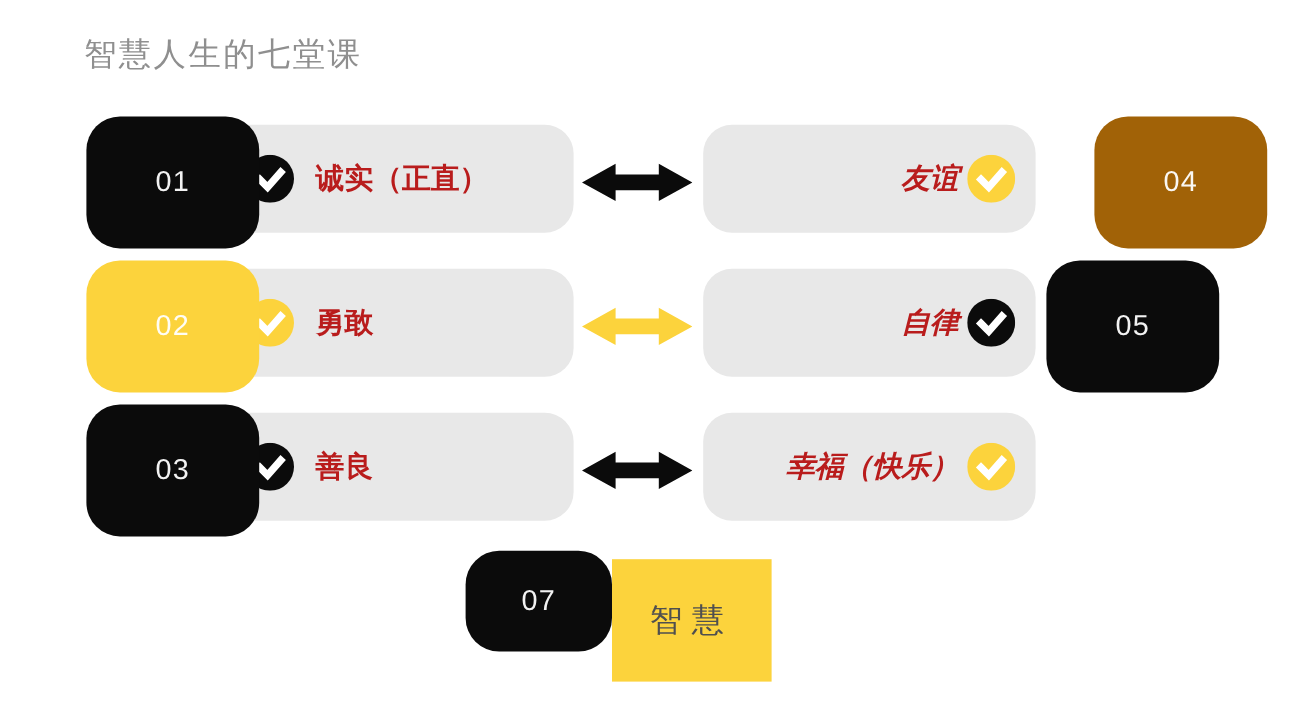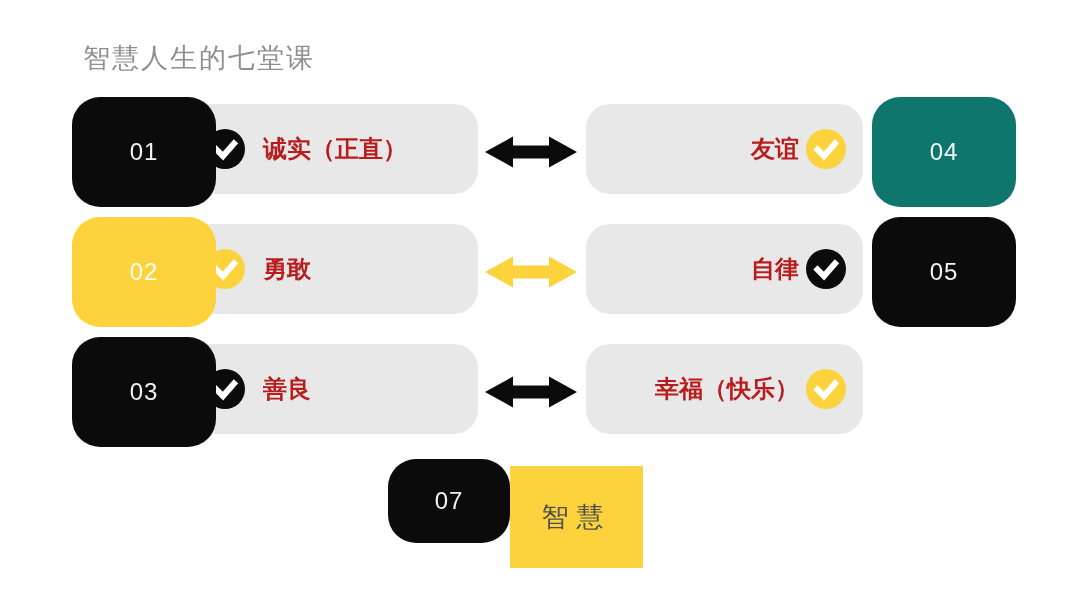--- a/index.html
+++ b/index.html
@@ -8,21 +8,21 @@
     position: relative;
     width: 1080px;
     height: 607px;
     background: #ffffff;
     overflow: hidden;
   }
   .title {
     position: absolute;
     left: 70px;
     top: 27px;
-    margin: 13px;
+    margin: 0;
     font-size: 27px;
     font-weight: 500;
     letter-spacing: 2px;
     color: #8f8f8f;
   }
   .row {
     position: absolute;
     left: 72px;
     width: 920px;
     height: 110px;
@@ -48,21 +48,21 @@
     top: 7px;
     height: 90px;
     background: #e8e8e8;
     border-radius: 24px;
     display: flex;
     align-items: center;
     box-sizing: border-box;
     z-index: 1;
   }
   .pill.left  { left: 76px;  width: 330px; padding-left: 57px; }
-  .pill.right { left: 514px; width: 277px; justify-content: flex-end; padding-right: 17px; }
+  .pill.right { left: 514px; width: 277px; justify-content: flex-end; padding-right: 17px; font-style: italic; }
   .check { width: 40px; height: 40px; flex: 0 0 40px; display: block; }
   .check svg { width: 40px; height: 40px; display: block; }
   .check .tick {
     fill: none;
     stroke: #ffffff;
     stroke-width: 6;
     stroke-linecap: square;
     stroke-linejoin: miter;
   }
   .pill.left  .check { margin-right: 18px; }
@@ -136,21 +136,21 @@
     </svg>
     <div class="pill right">
       <span class="label">友谊</span>
       <span class="check">
         <svg viewBox="0 0 40 40">
           <circle cx="20" cy="20" r="20" style="fill: rgb(252, 211, 60);"></circle>
           <path class="tick" d="M11.5 20.5 L18 27 L29 14.5"></path>
         </svg>
       </span>
     </div>
-    <div class="num-box right" style="background-color: #0f766e;">04</div>
+    <div class="num-box right" style="background-color: #a16207; margin-left: 40px;">04</div>
   </div>
 
   <div class="row" style="top:217px">
     <div class="num-box left" style="background-color: rgb(252, 211, 60);">02</div>
     <div class="pill left">
       <span class="check">
         <svg viewBox="0 0 40 40">
           <circle cx="20" cy="20" r="20" style="fill: rgb(252, 211, 60);"></circle>
           <path class="tick" d="M11.5 20.5 L18 27 L29 14.5"></path>
         </svg>

